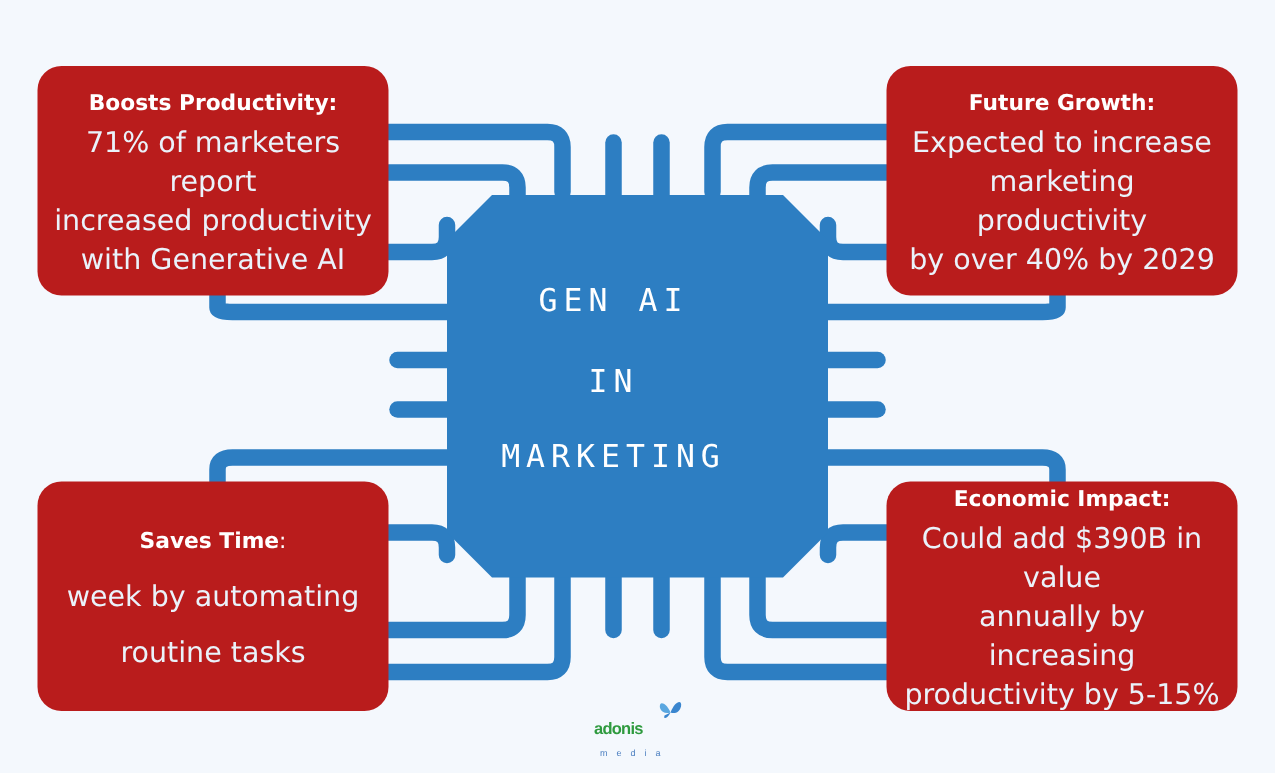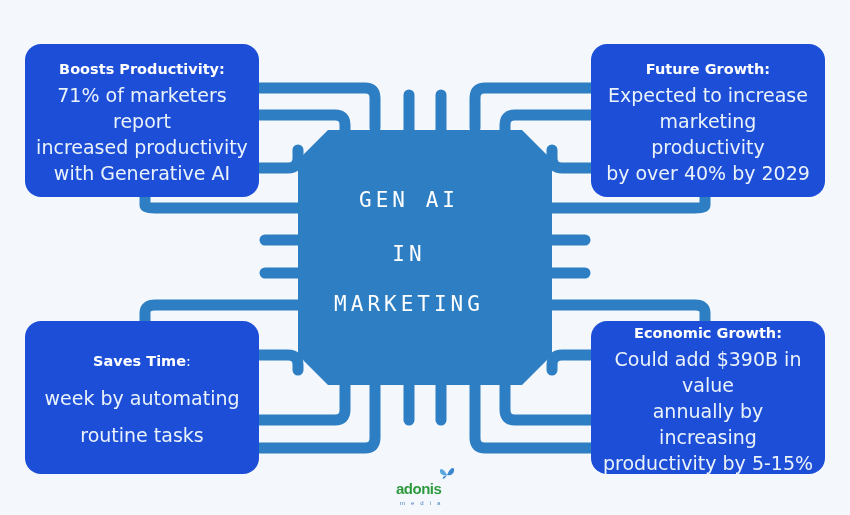--- a/index.html
+++ b/index.html
@@ -1,30 +1,30 @@
 <!DOCTYPE html>
 <html><head>
 <meta charset="utf-8">
 <style>
   html, body { margin: 0; padding: 0; }
   body { width: 850px; height: 515px; background: #F4F8FD; position: relative; overflow: hidden; font-family: "DejaVu Sans", sans-serif; }
   .circuit { position: absolute; left: 0; top: 0; width: 850px; height: 515px; }
-  .card { position: absolute; width: 234px; height: 153px; background: #1d4ed8; border-radius: 16px; color: #fff; text-align: center; display: flex; flex-direction: column; justify-content: center; box-sizing: border-box; padding: 0 10px; }
+  .card { position: absolute; width: 234px; height: 153px; background: #b91c1c; border-radius: 16px; color: #fff; text-align: center; display: flex; flex-direction: column; justify-content: center; box-sizing: border-box; padding: 0 10px; }
   .card .title { font-weight: bold; font-size: 14.5px; line-height: 26px; }
   .card .body { font-size: 19px; line-height: 26px; color: #EAF2FA; }
   .card-tl { left: 25px; top: 44px; }
   .card-tr { left: 591px; top: 44px; }
   .card-bl { left: 25px; top: 321px; gap: 11px; }
   .card-br { left: 591px; top: 321px; }
   .chip-text { position: absolute; left: 282px; width: 254px; text-align: center; color: #fff; font-family: "DejaVu Sans Mono", monospace; font-size: 21px; letter-spacing: 4px; font-weight: normal; }
   .line1 { top: 188px; }
   .line2 { top: 242px; }
   .line3 { top: 292px; }
   .logo { position: absolute; left: 396px; top: 472px; width: 70px; height: 40px; }
-  .logo-text { position: absolute; left: 0; top: 8px; font-family: "Liberation Sans", sans-serif; font-size: 15px; font-weight: bold; color: #2E9A3E; letter-spacing: -0.5px; }
+  .logo-text { position: absolute; left: 0; top: 8px; font-family: "Liberation Sans", sans-serif; font-size: 11px; font-weight: bold; color: #2E9A3E; letter-spacing: -0.5px; }
   .logo-sub { position: absolute; left: 4px; top: 28px; font-family: "Liberation Sans", sans-serif; font-size: 6px; letter-spacing: 6px; color: #4C7FC0; }
   .butterfly { position: absolute; left: 42px; top: -6px; }
 </style>
 </head>
 <body>
 
 <svg class="circuit" viewBox="0 0 850 515" xmlns="http://www.w3.org/2000/svg">
   <g fill="none" stroke="#2D7EC2" stroke-width="11" stroke-linecap="round" stroke-linejoin="round">
 
     <path d="M259 88 H365 Q375 88 375 98 V128"></path>
@@ -82,21 +82,21 @@
   <div class="body">by over 40% by 2029</div>
 </div>
 
 <div class="card card-bl">
   <div class="title"><span>Saves Time</span><span style="font-weight:normal">:</span></div>
   <div class="body">week by automating</div>
   <div class="body">routine tasks</div>
 </div>
 
 <div class="card card-br">
-  <div class="title">Economic Growth:</div>
+  <div class="title">Economic Impact:</div>
   <div class="body">Could add $390B in value</div>
   <div class="body">annually by increasing</div>
   <div class="body">productivity by 5-15%</div>
 </div>
 
 <div class="logo">
   <svg class="butterfly" width="18" height="16" viewBox="0 0 18 16">
     <path d="M9 9 C6 2 1 1 2 6 C3 9 6 10 9 9 Z" fill="#5AA7E0"></path>
     <path d="M9 9 C12 1 17 0 16 5 C15 9 12 10 9 9 Z" fill="#3A86CF"></path>
     <path d="M9 9 C7 13 4 14 5 11 Z" fill="#3A86CF"></path>

